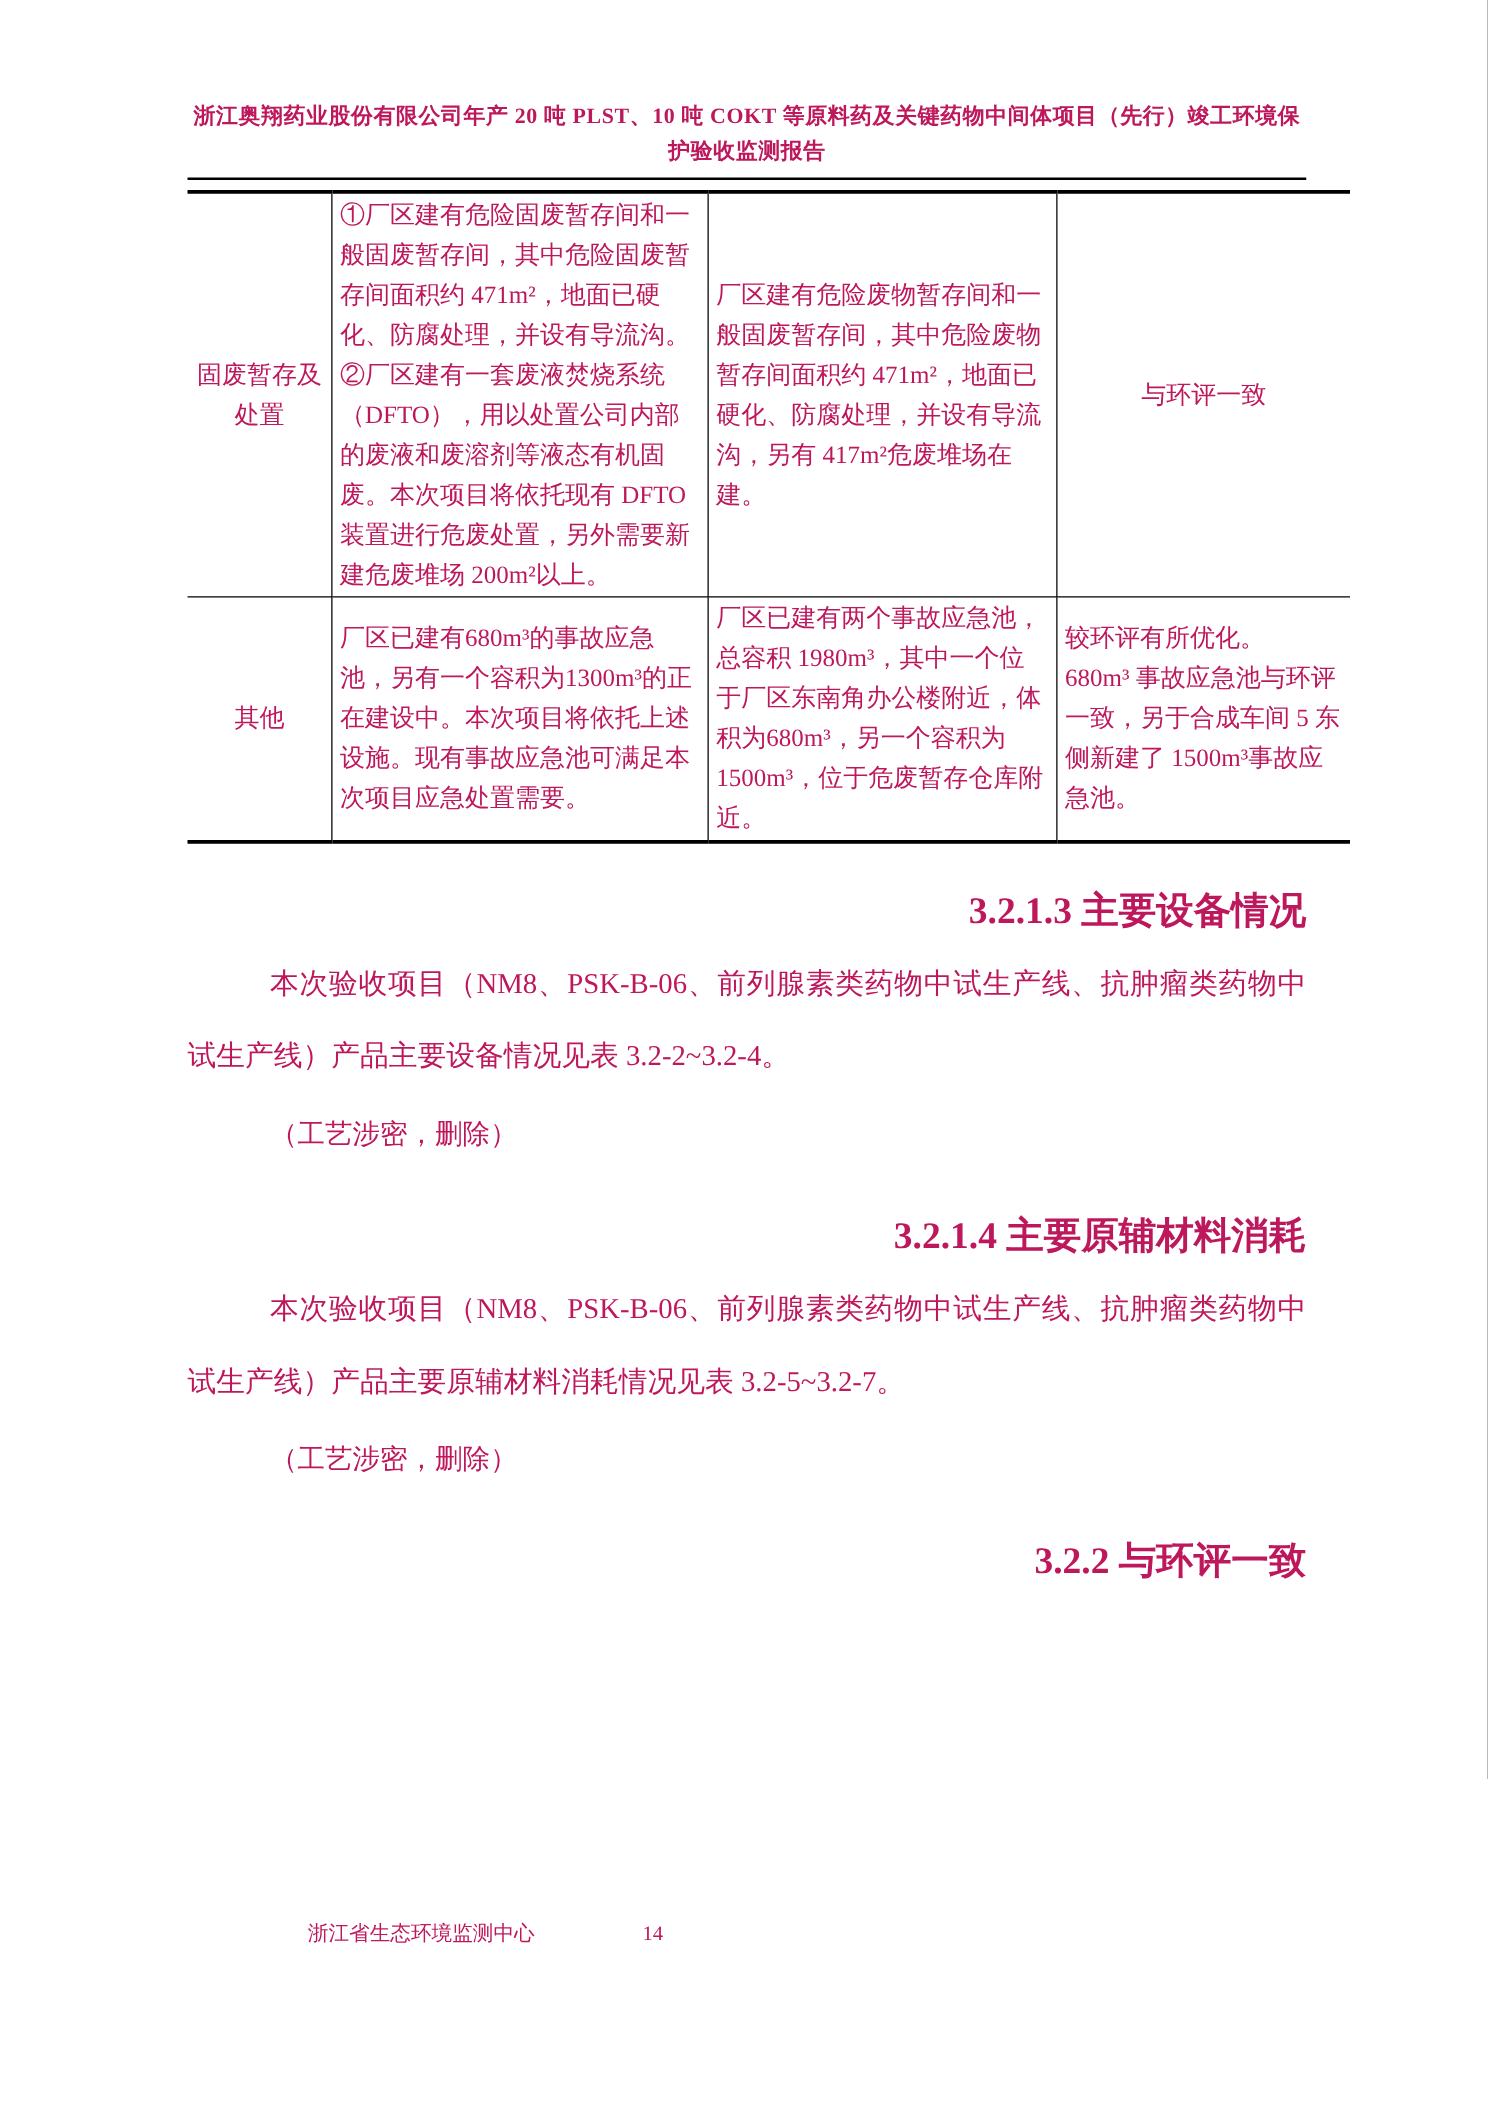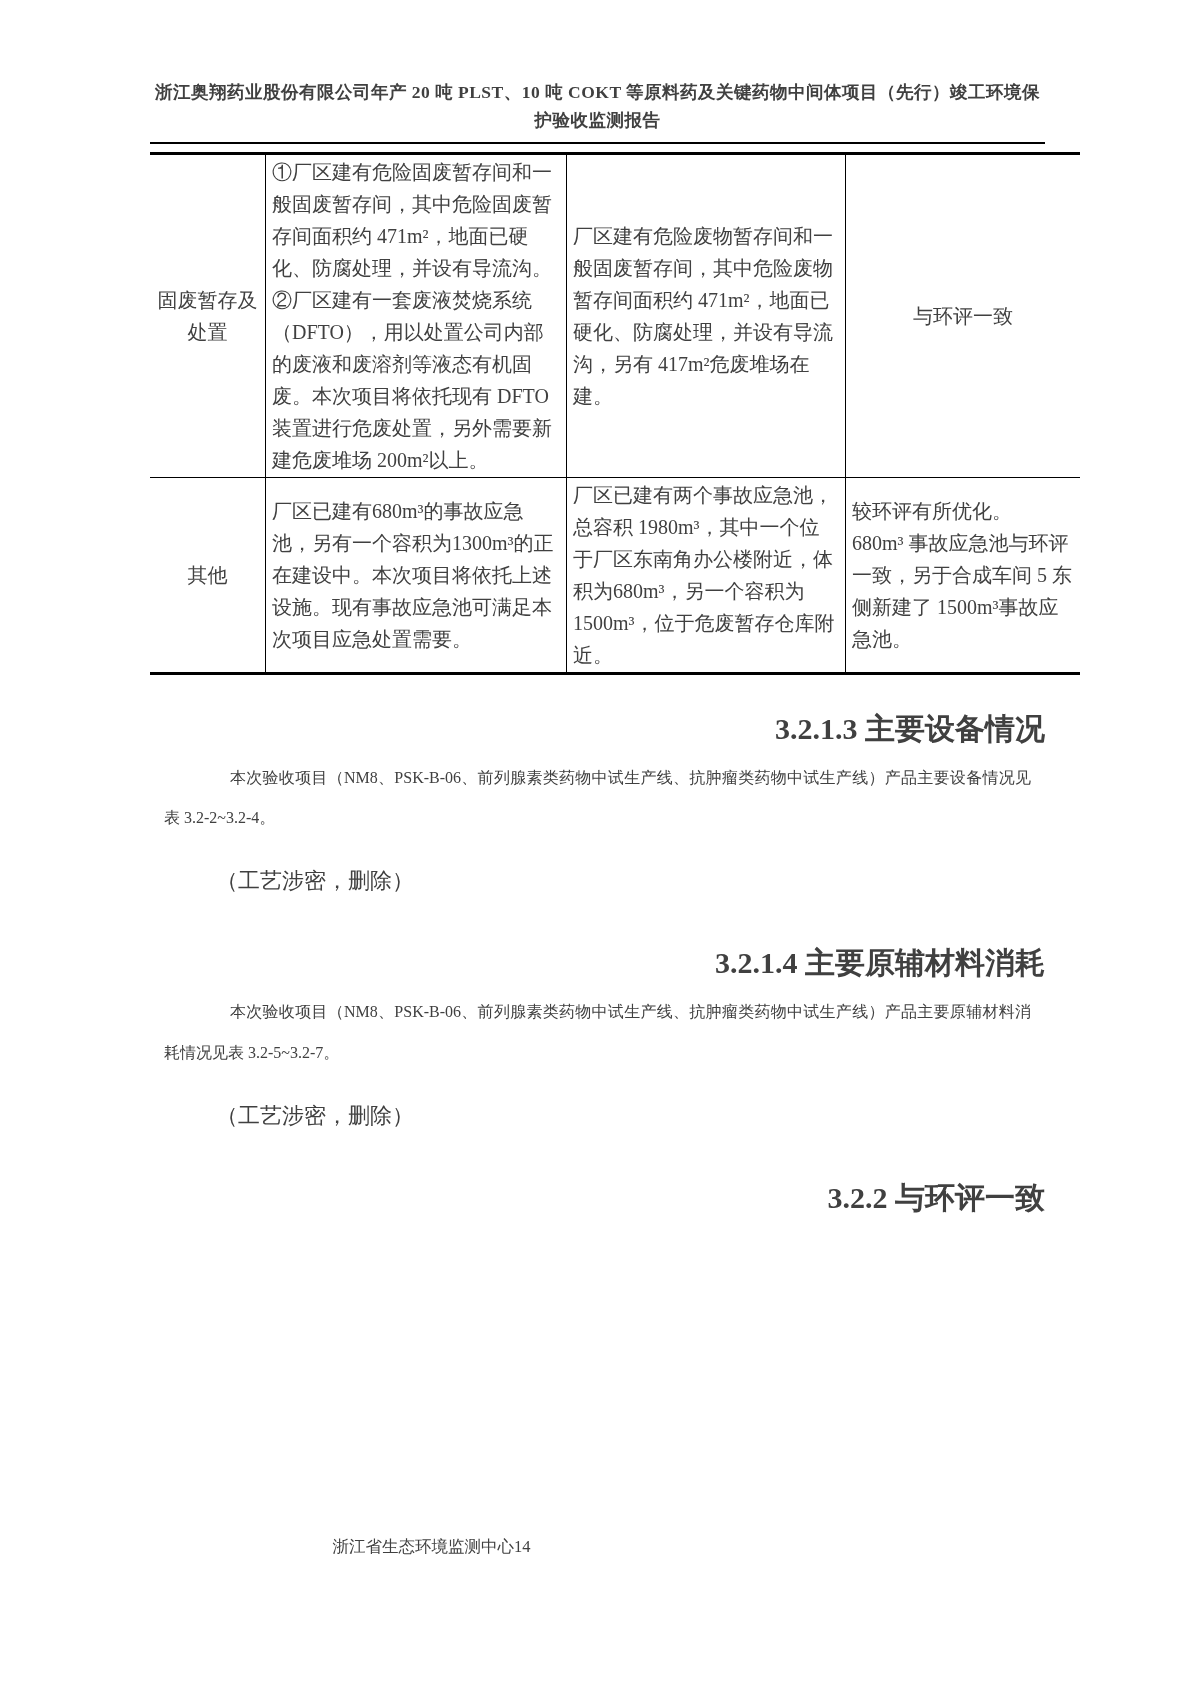--- a/index.html
+++ b/index.html
@@ -7,21 +7,21 @@
     padding: 0;
     background: #888;
     font-family: "Liberation Serif", "DejaVu Serif", serif;
   }
   .page {
     position: relative;
     width: 1190px;
     height: 1683px;
     margin: 0 auto;
     background: #ffffff;
-    color: #404040;
+    color: #be185d;
     overflow: hidden;
   }
   .content {
     position: absolute;
     left: 150px;
     right: 145px;
     top: 0;
   }
   .header-title {
     margin-top: 78px;
@@ -72,25 +72,25 @@
   .preline { white-space: pre-line; }
   .sec-heading {
     font-size: 30px;
     font-weight: bold;
     margin: 0;
     margin-top: 34px;
     line-height: 1.3;
     text-align: right;
   }
   .body-para {
-    font-size: 16px;
+    font-size: 23px;
     line-height: 2.55;
     text-align: justify;
     text-indent: 66px;
-    margin: 14px;
+    margin: 0;
     margin-top: 10px;
   }
   .note-para {
     font-size: 22px;
     line-height: 2.55;
     text-indent: 66px;
     margin: 0;
     margin-top: 4px;
   }
   .sub-item {
@@ -102,21 +102,21 @@
   }
   .footer {
     position: absolute;
     left: 150px;
     right: 145px;
     top: 1536px;
     display: flex;
     align-items: baseline;
     font-size: 16.5px;
   }
-  .footer .f-left  { width: 40%; text-align: right; margin-left: 10px; }
+  .footer .f-left  { width: 40%; text-align: center; margin-left: 10px; }
   .footer .f-mid   { width: 20%; text-align: left; }
   .footer .f-right { width: 40%; }
 </style>
 </head>
 <body>
 
 <div class="page">
   <div class="content">
 
     <div class="header-title">浙江奥翔药业股份有限公司年产 20 吨 PLST、10 吨 COKT 等原料药及关键药物中间体项目（先行）竣工环境保护验收监测报告</div>

